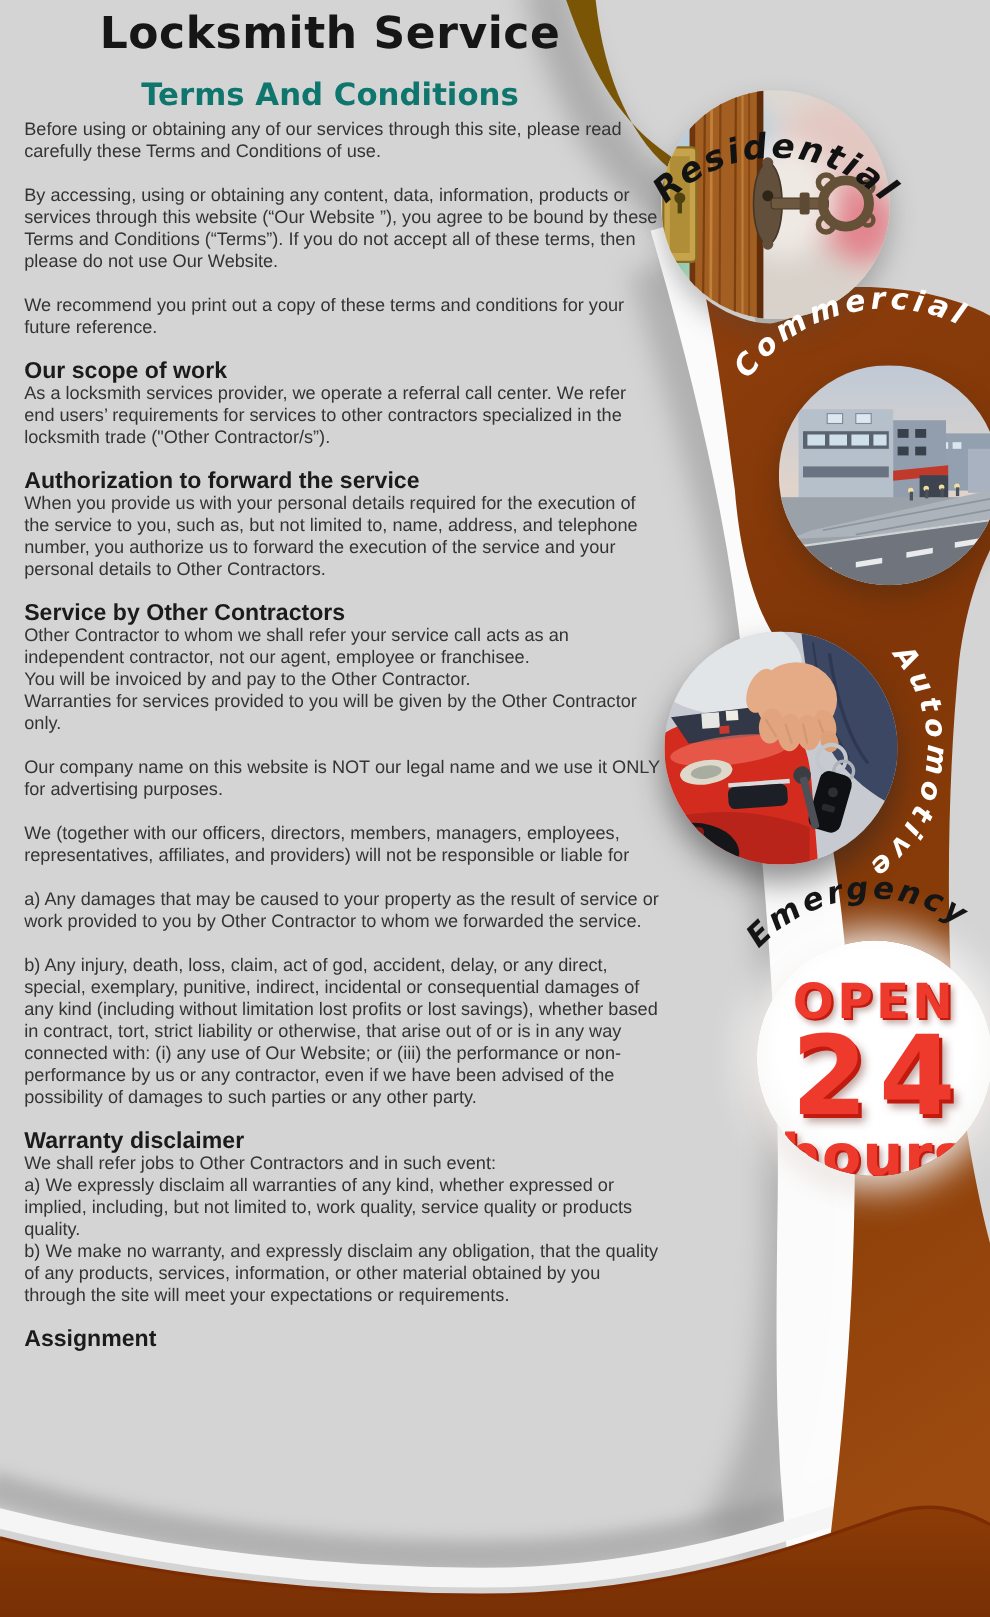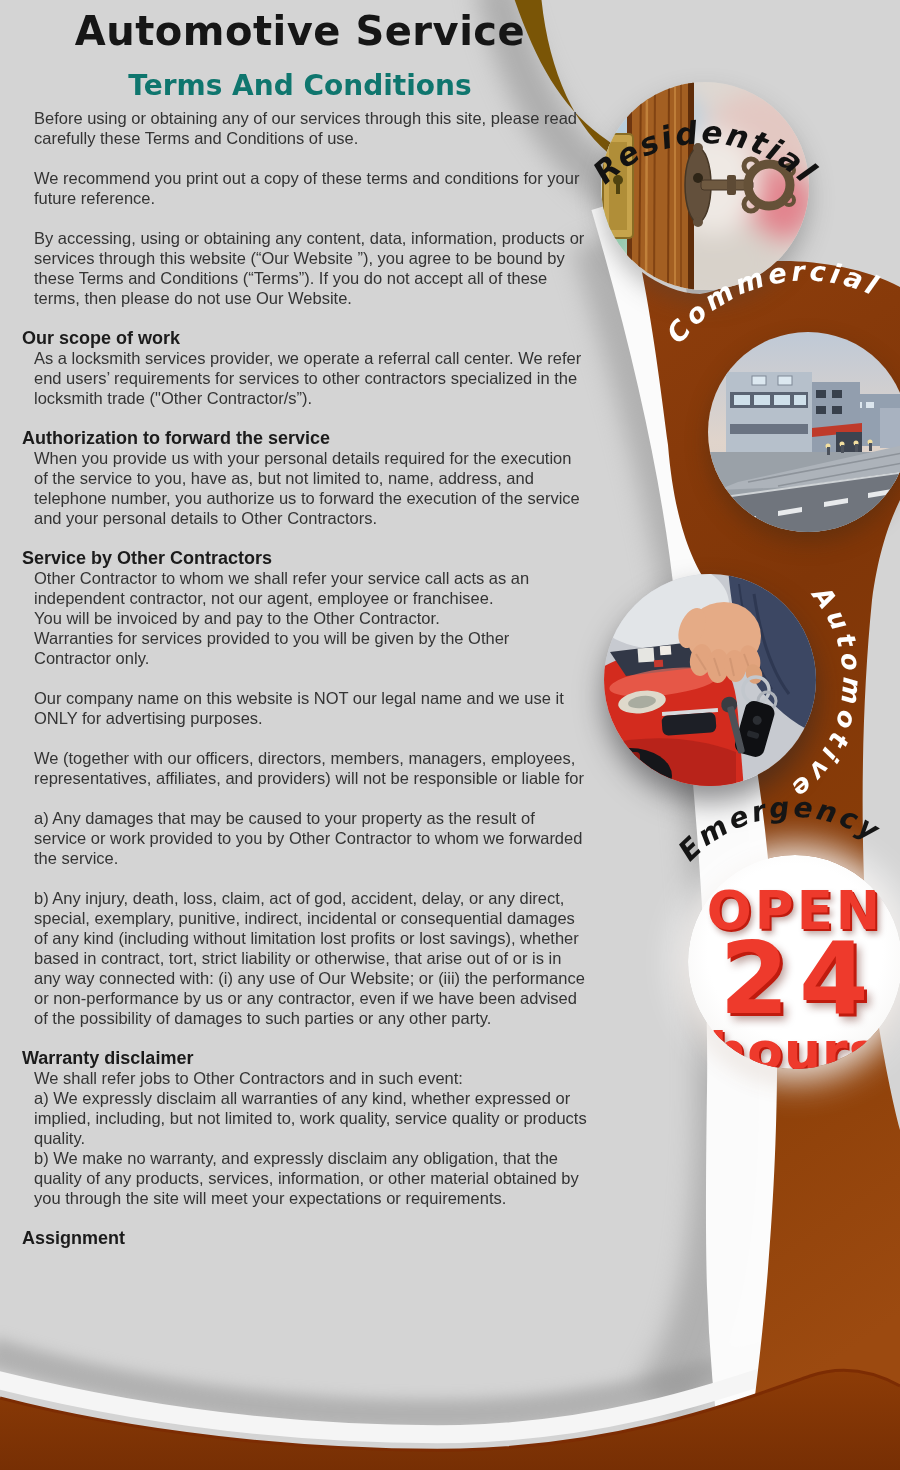--- a/index.html
+++ b/index.html
@@ -9,35 +9,35 @@
   svg.labels{position:absolute;left:0;top:0;z-index:3;pointer-events:none;}
 
   .header{position:absolute;left:8px;top:8px;width:584px;text-align:center;z-index:2;}
   .title{font-family:"DejaVu Sans",sans-serif;font-weight:bold;font-size:40px;line-height:46px;
          color:#161616;margin:0;letter-spacing:0.5px;}
   .subtitle{font-family:"DejaVu Sans",sans-serif;font-weight:bold;font-size:28px;line-height:32px;
          color:#0f766e;margin:16px 0 0;}
 
   .content{position:absolute;left:22px;top:108px;width:578px;z-index:2;
            font-size:16.5px;line-height:20px;color:#343434;}
-  .tc-para{margin:0 12px 20px;white-space:pre-line;}
-  .tc-heading{margin:0;font-size:18px;line-height:20px;font-weight:bold;color:#1b1b1b;
+  .tc-para{margin:0 0 20px;white-space:pre-line;}
+  .tc-heading{margin:0;font-size:21px;line-height:20px;font-weight:bold;color:#1b1b1b;
               font-family:"Liberation Sans",sans-serif;}
 
   .circle{position:absolute;border-radius:50%;overflow:hidden;z-index:2;}
   .circle svg{display:block;width:100%;height:100%;}
   #c-res{left:601px;top:82px;width:208px;height:208px;box-shadow:0 12px 24px rgba(70,70,70,.35);}
   #c-com{left:708px;top:332px;width:200px;height:200px;box-shadow:0 10px 22px rgba(60,40,20,.4);}
   #c-auto{left:604px;top:574px;width:212px;height:212px;box-shadow:0 16px 28px rgba(35,35,40,.5);}
   #c-em{left:688px;top:855px;width:214px;height:214px;border-radius:50%;z-index:2;position:absolute;
         background:radial-gradient(circle at 50% 45%, #ffffff 55%, #f0eeec 100%);
         box-shadow:0 0 34px 12px rgba(255,255,255,.85), 0 10px 24px rgba(110,60,25,.3);}
   .em-text{width:100%;height:100%;display:flex;flex-direction:column;align-items:center;
            justify-content:flex-start;font-family:"DejaVu Sans",sans-serif;font-weight:bold;}
-  .em-open{margin-top:34px;font-size:53px;line-height:44px;color:#ee3a2c;letter-spacing:3px;
+  .em-open{margin-top:34px;font-size:44px;line-height:44px;color:#ee3a2c;letter-spacing:3px;
            text-shadow:2px 2px 0 #c01b0e, 4px 5px 6px rgba(90,20,10,.4);}
   .em-24{font-size:100px;line-height:92px;color:#ee3a2c;letter-spacing:10px;margin-left:8px;
            text-shadow:3px 3px 0 #c01b0e, 6px 7px 8px rgba(90,20,10,.4);}
   .em-hours{font-size:52px;line-height:52px;color:#ee3a2c;letter-spacing:1px;
            text-shadow:2px 2px 0 #c01b0e, 4px 5px 6px rgba(90,20,10,.4);}
 </style>
 </head>
 <body>
 
 <div class="page">
@@ -266,32 +266,32 @@
     </text>
     <text font-family="DejaVu Sans" font-style="italic" font-weight="bold" font-size="26" fill="#ffffff" letter-spacing="5">
       <textPath href="#autoArc" startOffset="50%" text-anchor="middle">Automotive</textPath>
     </text>
     <text font-family="DejaVu Sans" font-style="italic" font-weight="bold" font-size="28" fill="#151515" letter-spacing="3">
       <textPath href="#emArc" startOffset="50%" text-anchor="middle">Emergency</textPath>
     </text>
   </svg>
 
   <div class="header">
-    <h1 class="title">Automotive Service</h1>
+    <h1 class="title">Locksmith Service</h1>
     <h2 class="subtitle">Terms And Conditions</h2>
   </div>
 
   <div class="content" id="terms-content">
       <p class="tc-para">Before using or obtaining any of our services through this site, please read carefully these Terms and Conditions of use.</p>
+      <p class="tc-para">By accessing, using or obtaining any content, data, information, products or services through this website (“Our Website ”), you agree to be bound by these Terms and Conditions (“Terms”). If you do not accept all of these terms, then please do not use Our Website.</p>
       <p class="tc-para">We recommend you print out a copy of these terms and conditions for your future reference.</p>
-      <p class="tc-para">By accessing, using or obtaining any content, data, information, products or services through this website (“Our Website ”), you agree to be bound by these Terms and Conditions (“Terms”). If you do not accept all of these terms, then please do not use Our Website.</p>
       <h3 class="tc-heading">Our scope of work</h3>
       <p class="tc-para">As a locksmith services provider, we operate a referral call center. We refer end users’ requirements for services to other contractors specialized in the locksmith trade ("Other Contractor/s”).</p>
       <h3 class="tc-heading">Authorization to forward the service</h3>
-      <p class="tc-para">When you provide us with your personal details required for the execution of the service to you, have as, but not limited to, name, address, and telephone number, you authorize us to forward the execution of the service and your personal details to Other Contractors.</p>
+      <p class="tc-para">When you provide us with your personal details required for the execution of the service to you, such as, but not limited to, name, address, and telephone number, you authorize us to forward the execution of the service and your personal details to Other Contractors.</p>
       <h3 class="tc-heading">Service by Other Contractors</h3>
       <p class="tc-para">Other Contractor to whom we shall refer your service call acts as an independent contractor, not our agent, employee or franchisee.
 You will be invoiced by and pay to the Other Contractor.
 Warranties for services provided to you will be given by the Other Contractor only.</p>
       <p class="tc-para">Our company name on this website is NOT our legal name and we use it ONLY for advertising purposes.</p>
       <p class="tc-para">We (together with our officers, directors, members, managers, employees, representatives, affiliates, and providers) will not be responsible or liable for</p>
       <p class="tc-para">a) Any damages that may be caused to your property as the result of service or work provided to you by Other Contractor to whom we forwarded the service.</p>
       <p class="tc-para">b) Any injury, death, loss, claim, act of god, accident, delay, or any direct, special, exemplary, punitive, indirect, incidental or consequential damages of any kind (including without limitation lost profits or lost savings), whether based in contract, tort, strict liability or otherwise, that arise out of or is in any way connected with: (i) any use of Our Website; or (iii) the performance or non-performance by us or any contractor, even if we have been advised of the possibility of damages to such parties or any other party.</p>
       <h3 class="tc-heading">Warranty disclaimer</h3>
       <p class="tc-para">We shall refer jobs to Other Contractors and in such event:

